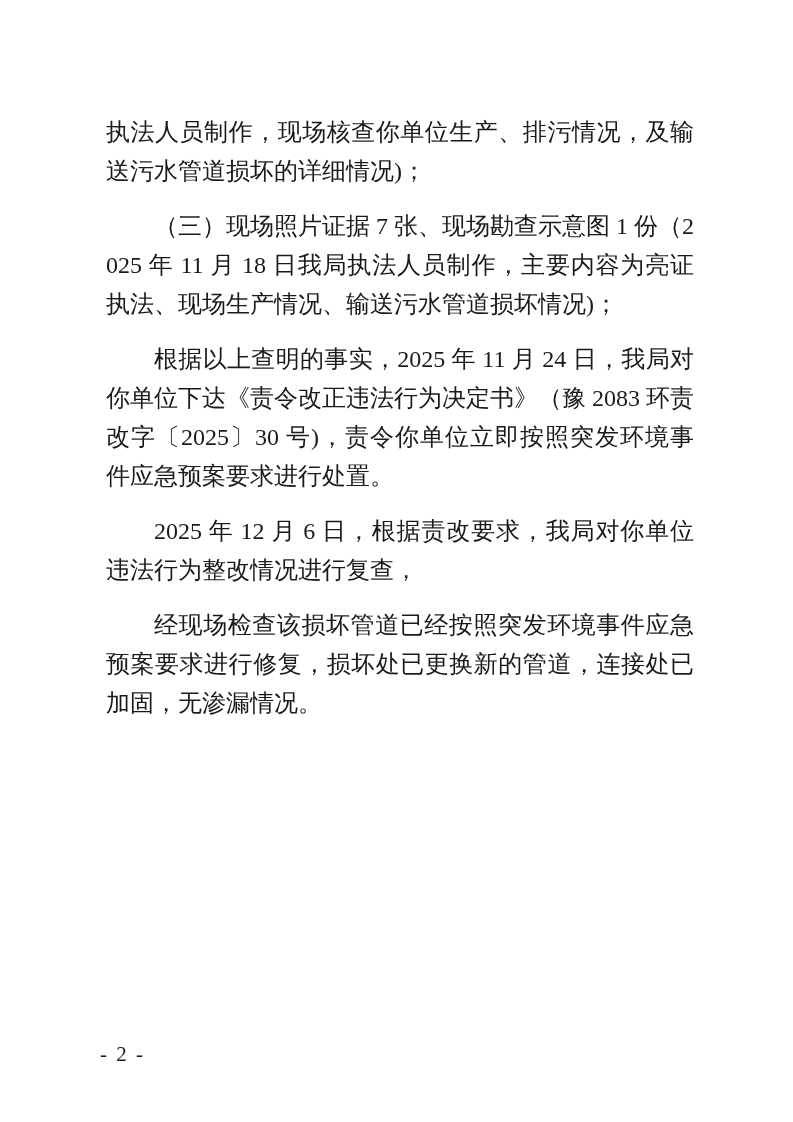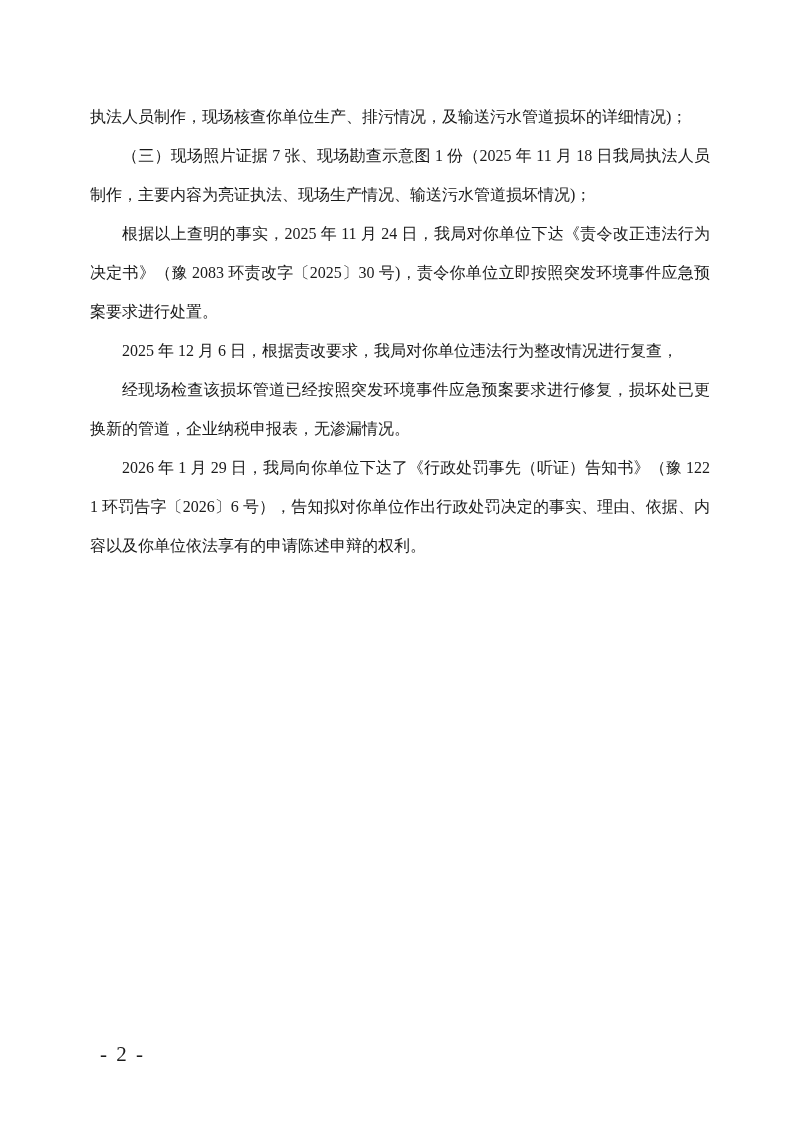--- a/index.html
+++ b/index.html
@@ -15,22 +15,22 @@
     overflow: hidden;
     font-family: "Liberation Serif", "DejaVu Serif", serif;
   }
   .content {
     position: absolute;
     left: 90px;
     top: 97px;
     width: 620px;
   }
   .para {
-    margin: 0;
-    font-size: 16px;
+    margin: 16px;
+    font-size: 24px;
     line-height: 39px;
     color: #1a1a1a;
     text-align: justify;
     text-justify: inter-character;
     word-break: break-all;
     font-family: "Liberation Serif", "DejaVu Serif", serif;
   }
   .para.indent {
     text-indent: 2em;
   }
@@ -48,17 +48,16 @@
 </head>
 <body>
 
 <div class="page">
   <div class="content">
 
   <p class="para">执法人员制作，现场核查你单位生产、排污情况，及输送污水管道损坏的详细情况)；</p>
       <p class="para indent">（三）现场照片证据 7 张、现场勘查示意图 1 份（2025 年 11 月 18 日我局执法人员制作，主要内容为亮证执法、现场生产情况、输送污水管道损坏情况)；</p>
       <p class="para indent">根据以上查明的事实，2025 年 11 月 24 日，我局对你单位下达《责令改正违法行为决定书》（豫 2083 环责改字〔2025〕30 号)，责令你单位立即按照突发环境事件应急预案要求进行处置。</p>
       <p class="para indent">2025 年 12 月 6 日，根据责改要求，我局对你单位违法行为整改情况进行复查，</p>
-      <p class="para indent">经现场检查该损坏管道已经按照突发环境事件应急预案要求进行修复，损坏处已更换新的管道，企业纳税申报表，无渗漏情况。</p>
-      <p class="para indent">2026 年 1 月 29 日，我局向你单位下达了《行政处罚事先（听证）告知书》（豫 1221 环罚告字〔2026〕6 号），告知拟对你单位作出行政处罚决定的事实、理由、依据、内容以及你单位依法享有的申请陈述申辩的权利。</p>
+      <p class="para indent">经现场检查该损坏管道已经按照突发环境事件应急预案要求进行修复，损坏处已更换新的管道，连接处已加固，无渗漏情况。</p>
     </div>
   <div class="page-footer">- 2 -</div>
 </div>
 
 </body></html>

